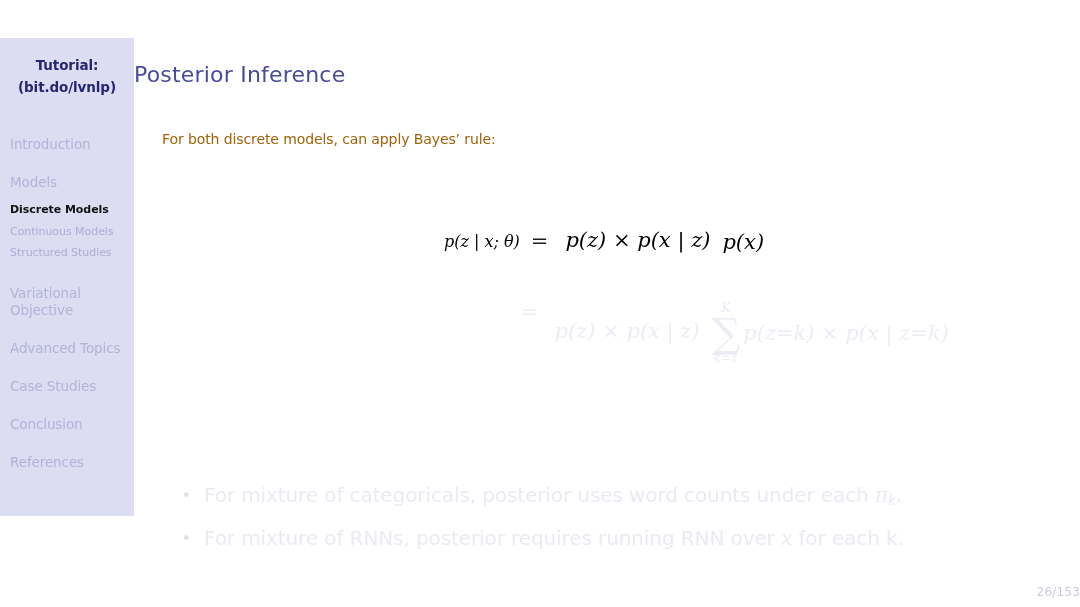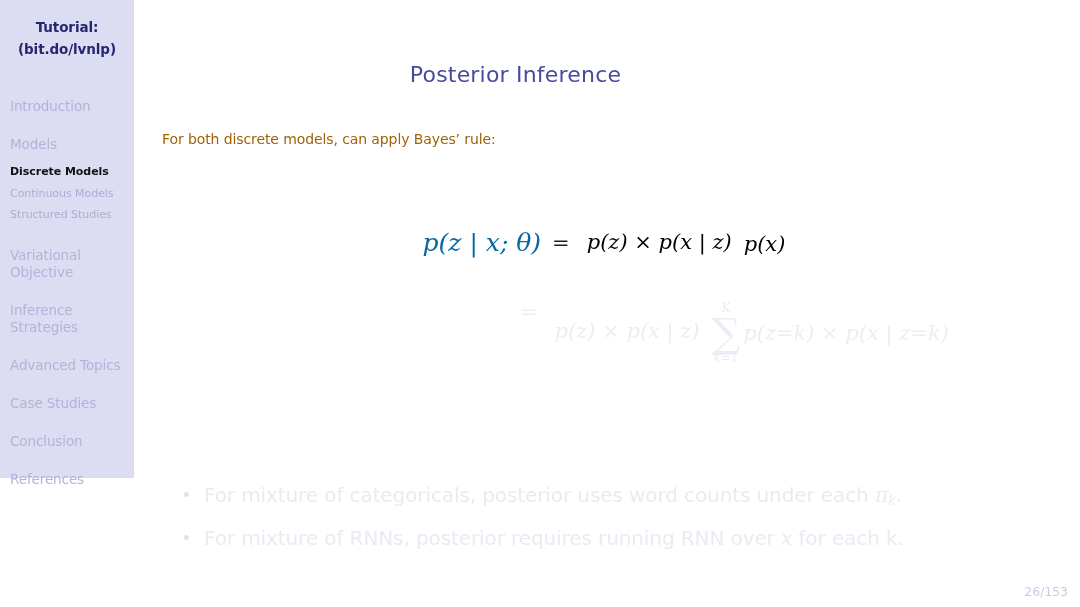--- a/index.html
+++ b/index.html
@@ -20,20 +20,21 @@
     display: flex;
   }
 
   
   .sidebar {
     width: 134px;
     height: 478px;
     background: #dcdcf2;
     flex: 0 0 134px;
     position: relative;
+    margin-top: 38px;
   }
 
   .sidebar-header {
     padding-top: 17px;
     text-align: center;
     color: #262670;
     font-weight: bold;
     font-size: 13.5px;
     line-height: 21.5px;
     letter-spacing: -0.1px;
@@ -66,40 +67,40 @@
     letter-spacing: -0.05px;
     white-space: nowrap;
   }
   .nav-sub.active {
     color: #111111;
     font-weight: bold;
   }
 
   .page-num {
     position: absolute;
-    right: 12px;
+    right: 0;
     bottom: 8px;
     font-size: 12px;
     color: #c9c9e4;
     letter-spacing: 0.2px;
   }
 
   
   .content {
     position: relative;
     flex: 1 1 auto;
     height: 607px;
   }
 
   .slide-title {
     position: absolute;
     top: 62px;
     left: 0;
     width: 763px;
-    text-align: center;
+    text-align: left;
     color: #4a4a9c;
     font-size: 22px;
     letter-spacing: 0.2px;
   }
 
   .lead-text {
     position: absolute;
     top: 131px;
     left: 28px;
     font-size: 14px;
@@ -120,22 +121,22 @@
   }
 
   .eq1 {
     top: 228px;
     display: flex;
     justify-content: center;
     align-items: center;
   }
 
   .eq-lhs {
-    font-size: 25px;
-    color: #0369a1;
+    font-size: 16px;
+    color: #000000;
     white-space: nowrap;
     text-align: center;
   }
 
   .eq-eq {
     font-size: 21px;
     color: #1c1c1c;
     padding: 0 11px;
     font-style: normal;
   }
@@ -256,24 +257,20 @@
         <div class="nav-sub active">Discrete Models</div>
         <div class="nav-sub">Continuous Models</div>
         <div class="nav-sub">Structured Studies</div>
       </div>
 
       <div class="nav-section">
         <span class="nav-line">Variational</span>
         <span class="nav-line">Objective</span>
       </div>
 
-      <div class="nav-section">
-        <span class="nav-line">Inference</span>
-        <span class="nav-line">Strategies</span>
-      </div>
 
       <div class="nav-section">
         <span class="nav-line">Advanced Topics</span>
       </div>
 
       <div class="nav-section">
         <span class="nav-line">Case Studies</span>
       </div>
 
       <div class="nav-section">

